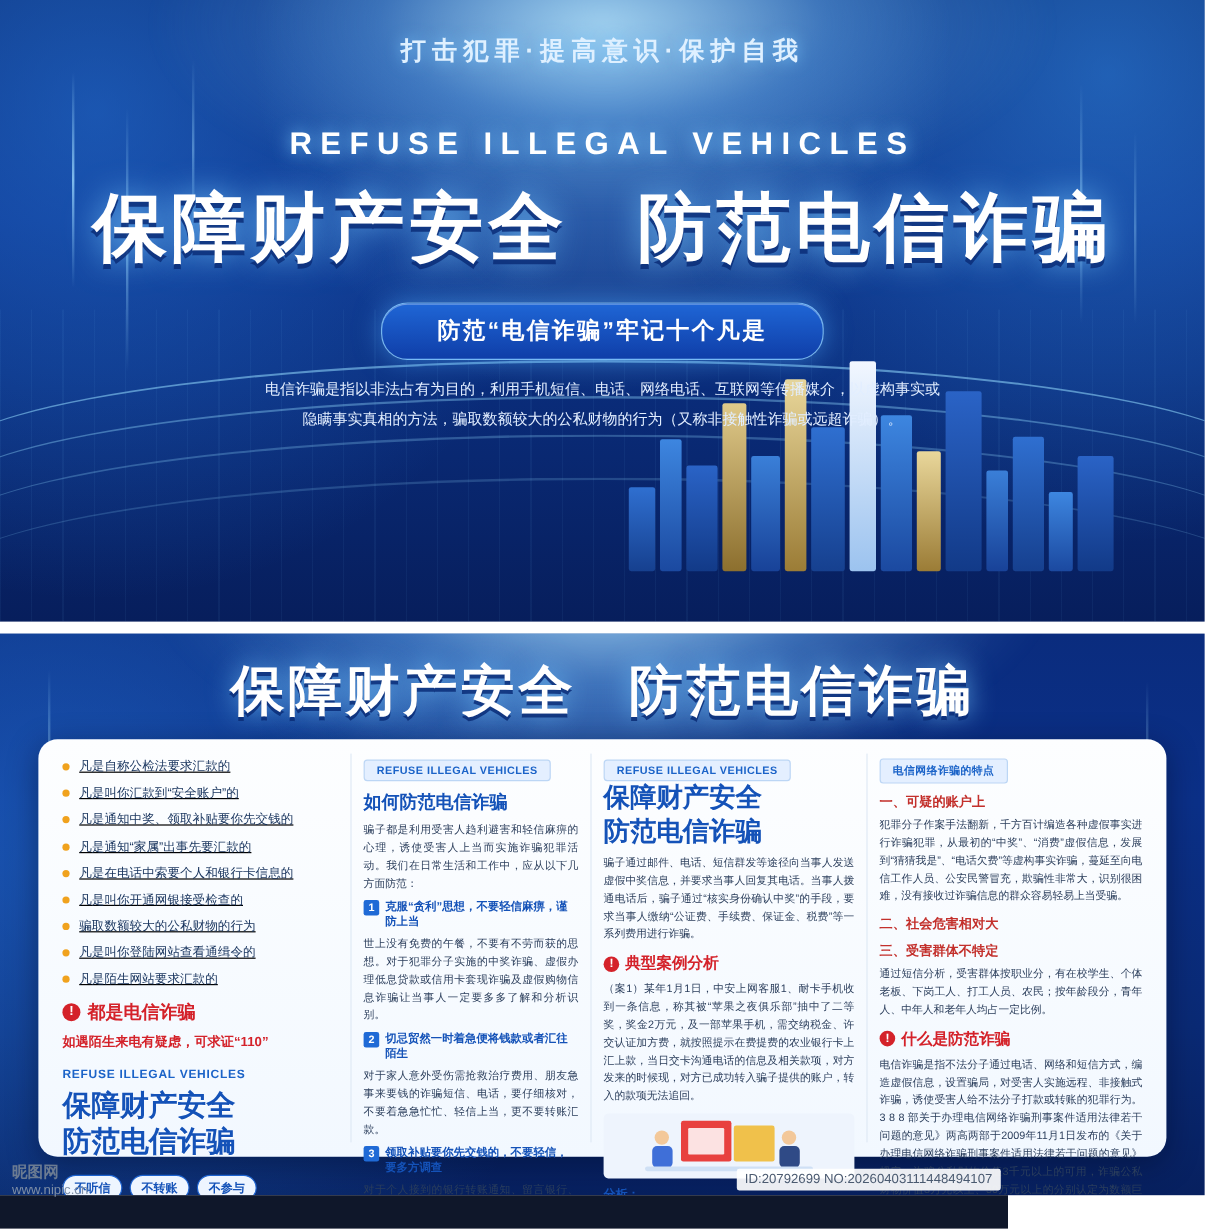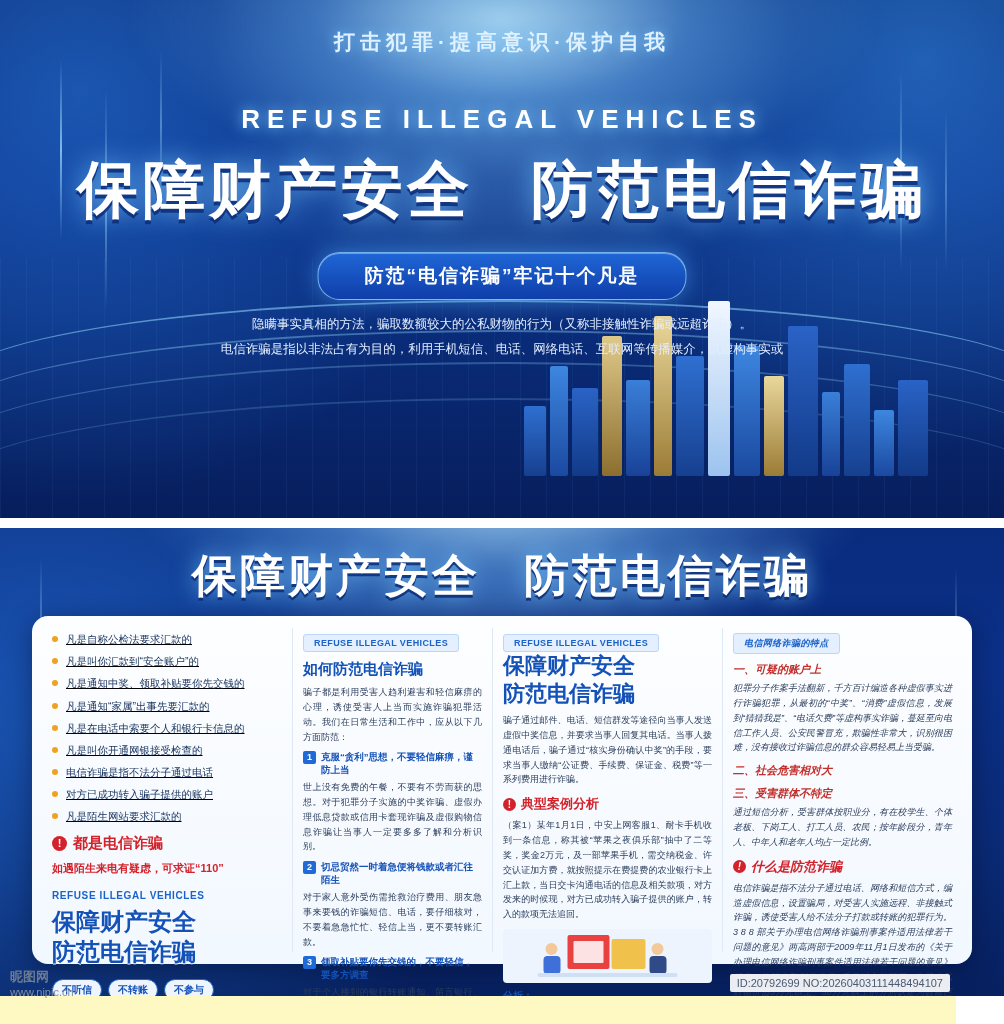--- a/index.html
+++ b/index.html
@@ -97,21 +97,21 @@
     position:absolute;left:32px;top:88px;width:940px;height:348px;
     background:linear-gradient(180deg,#fdfeff 0%, #f2f8ff 100%);
     border-radius:16px;
     box-shadow:0 6px 26px rgba(0,10,40,.45);
     display:flex;padding:12px 10px;box-sizing:border-box;
   }
   .col{box-sizing:border-box;padding:4px 10px;}
   .c1{width:250px;}
   .c2{width:200px;border-left:1px solid #dfe9f6;}
   .c3{width:230px;border-left:1px solid #dfe9f6;}
-  .c4{width:240px;border-left:1px solid #dfe9f6;font-style:italic;}
+  .c4{width:240px;border-left:1px solid #dfe9f6;}
 
   
   .bullets{list-style:none;margin:0;padding:0;text-decoration:underline;}
   .bullets li{
     position:relative;padding-left:14px;margin-bottom:8px;
     font-size:10.5px;color:#16325c;line-height:1.35;
   }
   .bullets li:before{
     content:"";position:absolute;left:0;top:4px;width:6px;height:6px;
     border-radius:50%;background:#f0a21e;
@@ -153,21 +153,21 @@
   .sec-head .dot{width:13px;height:13px;border-radius:50%;background:#d4222a;color:#fff;
     font-size:10px;line-height:13px;text-align:center;font-weight:900;}
   .sec-head .t{color:#d4222a;font-size:13px;font-weight:900;}
   .case-img{
     margin:6px 0;height:54px;border-radius:4px;background:#eef4fd;position:relative;overflow:hidden;
   }
   .sub-b{color:#1452b8;font-size:10px;font-weight:900;margin:5px 0 3px;}
   .r-head{color:#c3302c;font-size:11px;font-weight:900;margin:8px 0 4px;}
 
   .footer{
-    position:absolute;left:0;top:996px;width:956px;height:28px;background:#fef9c3;
+    position:absolute;left:0;top:996px;width:840px;height:28px;background:#0f172a;
   }
   .wm-left{position:absolute;left:10px;top:-28px;color:#7f8fa6;font-size:11px;}
   .wm-left b{display:block;font-size:13px;color:#6b7b92;font-weight:700;}
   .id-box{
     position:absolute;right:6px;top:-22px;background:rgba(255,255,255,.92);
     color:#4a5a70;font-size:11px;padding:3px 7px;border-radius:2px;
   }
 </style>
 </head>
 <body>
@@ -207,22 +207,22 @@
       <span style="left:374px;width:30px;height:96px;background:linear-gradient(180deg,#2a63c6,#123a88);"></span>
     </div>
 
     <div class="top-slogan">打击犯罪·提高意识·保护自我</div>
     <div class="top-en">REFUSE ILLEGAL VEHICLES</div>
     <div class="top-title">
       <span>保障财产安全</span><span class="gap"></span><span>防范电信诈骗</span>
     </div>
     <div class="ribbon">防范“电信诈骗”牢记十个凡是</div>
     <div class="top-desc">
+      <div>电信诈骗是指以非法占有为目的，利用手机短信、电话、网络电话、互联网等传播媒介，以虚构事实或</div>
       <div>隐瞒事实真相的方法，骗取数额较大的公私财物的行为（又称非接触性诈骗或远超诈骗）。</div>
-      <div>电信诈骗是指以非法占有为目的，利用手机短信、电话、网络电话、互联网等传播媒介，以虚构事实或</div>
     </div>
   </div>
 
   <div class="panel-bot">
     <div class="glow-top" style="top:-200px;"></div>
     <div class="ray" style="left:40px;top:30px;height:150px;opacity:.6;"></div>
     <div class="ray" style="left:955px;top:40px;height:140px;opacity:.5;"></div>
 
     <div class="bot-title">
       <span>保障财产安全</span><span class="gap"></span><span>防范电信诈骗</span>
@@ -231,22 +231,22 @@
     <div class="card">
 
       <div class="col c1">
         <ul class="bullets">
           <li>凡是自称公检法要求汇款的</li>
           <li>凡是叫你汇款到“安全账户”的</li>
           <li>凡是通知中奖、领取补贴要你先交钱的</li>
           <li>凡是通知“家属”出事先要汇款的</li>
           <li>凡是在电话中索要个人和银行卡信息的</li>
           <li>凡是叫你开通网银接受检查的</li>
-          <li>电信诈骗是指不法分子通过电话</li>
-          <li>对方已成功转入骗子提供的账户</li>
+          <li>骗取数额较大的公私财物的行为</li>
+          <li>凡是叫你登陆网站查看通缉令的</li>
           <li>凡是陌生网站要求汇款的</li>
         </ul>
         <div class="warn-line">
           <span class="warn-ico">!</span>
           <span>都是电信诈骗</span>
         </div>
         <div class="sub-red">如遇陌生来电有疑虑，可求证“110”</div>
         <div class="en-blue">REFUSE ILLEGAL VEHICLES</div>
         <div class="big-blue">
           <div>保障财产安全</div>

